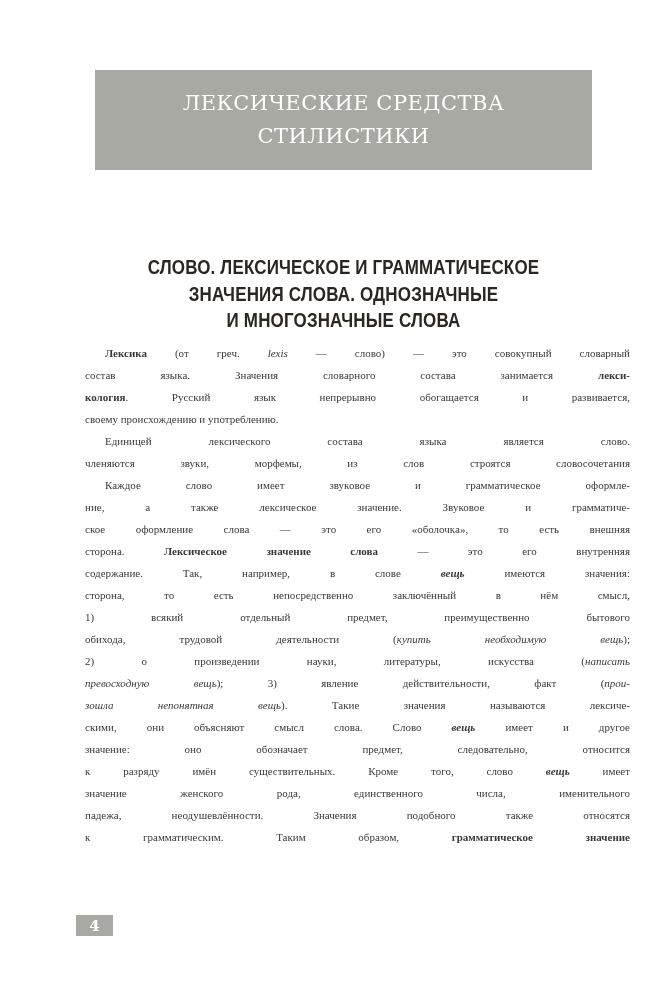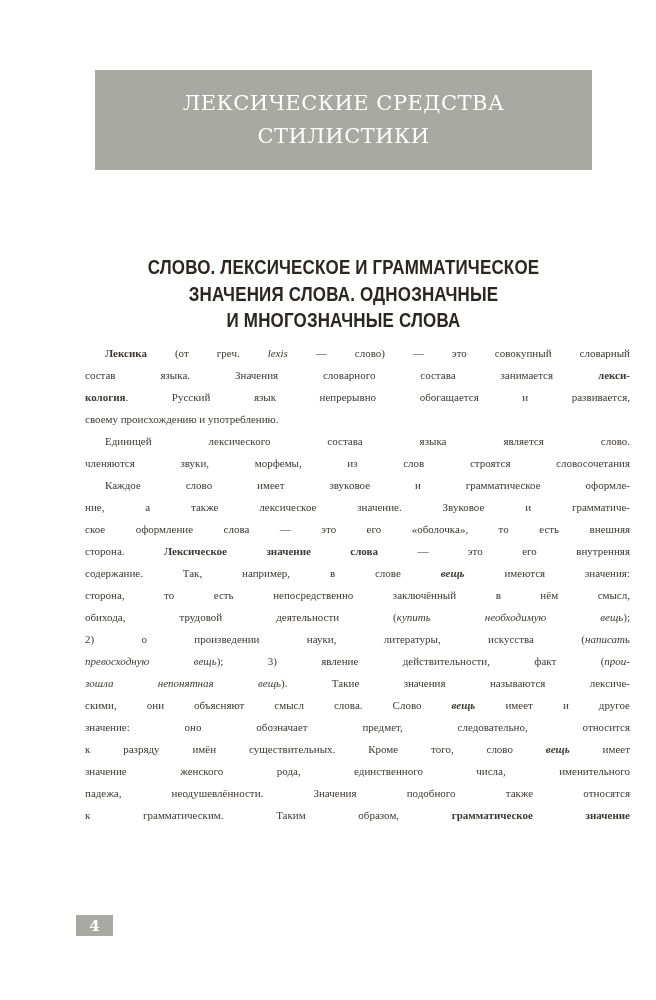--- a/index.html
+++ b/index.html
@@ -104,20 +104,21 @@
         <div class="bl indent"><span>Единицей лексического состава языка является слово.</span></div>
         <div class="bl"><span>членяются звуки, морфемы, из слов строятся словосочетания</span></div>
       </div>
       <div>
         <div class="bl indent"><span>Каждое слово имеет звуковое и грамматическое оформле-</span></div>
         <div class="bl"><span>ние, а также лексическое значение. Звуковое и грамматиче-</span></div>
         <div class="bl"><span>ское оформление слова — это его «оболочка», то есть внешняя</span></div>
         <div class="bl"><span>сторона. </span><span class="seg-b">Лексическое значение слова</span><span> — это его внутренняя</span></div>
         <div class="bl"><span>содержание. Так, например, в слове </span><span class="seg-bi">вещь</span><span> имеются значения:</span></div>
         <div class="bl"><span>сторона, то есть непосредственно заключённый в нём смысл,</span></div>
+        <div class="bl"><span>1) всякий отдельный предмет, преимущественно бытового</span></div>
         <div class="bl"><span>обихода, трудовой деятельности (</span><span class="seg-i">купить необходимую вещь</span><span>);</span></div>
         <div class="bl"><span>2) о произведении науки, литературы, искусства (</span><span class="seg-i">написать</span></div>
         <div class="bl"><span class="seg-i">превосходную вещь</span><span>); 3) явление действительности, факт (</span><span class="seg-i">прои-</span></div>
         <div class="bl"><span class="seg-i">зошла непонятная вещь</span><span>). Такие значения называются лексиче-</span></div>
         <div class="bl"><span>скими, они объясняют смысл слова. Слово </span><span class="seg-bi">вещь</span><span> имеет и другое</span></div>
         <div class="bl"><span>значение: оно обозначает предмет, следовательно, относится</span></div>
         <div class="bl"><span>к разряду имён существительных. Кроме того, слово </span><span class="seg-bi">вещь</span><span> имеет</span></div>
         <div class="bl"><span>значение женского рода, единственного числа, именительного</span></div>
         <div class="bl"><span>падежа, неодушевлённости. Значения подобного также относятся</span></div>
         <div class="bl"><span>к грамматическим. Таким образом, </span><span class="seg-b">грамматическое значение</span></div>

